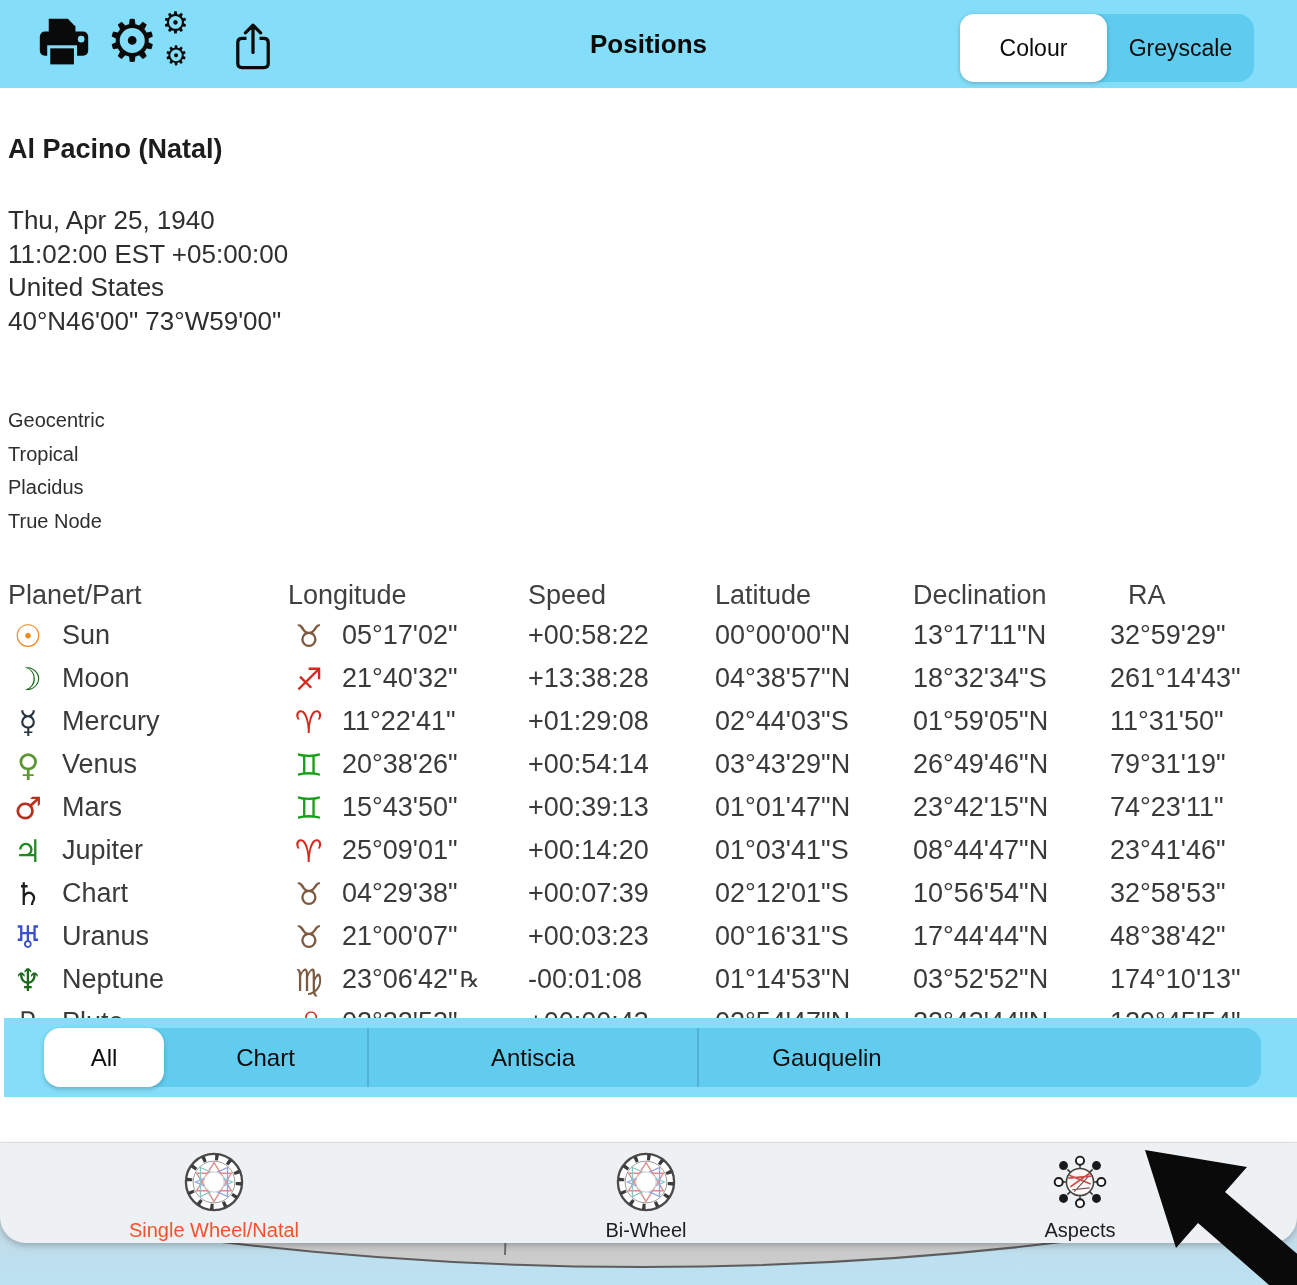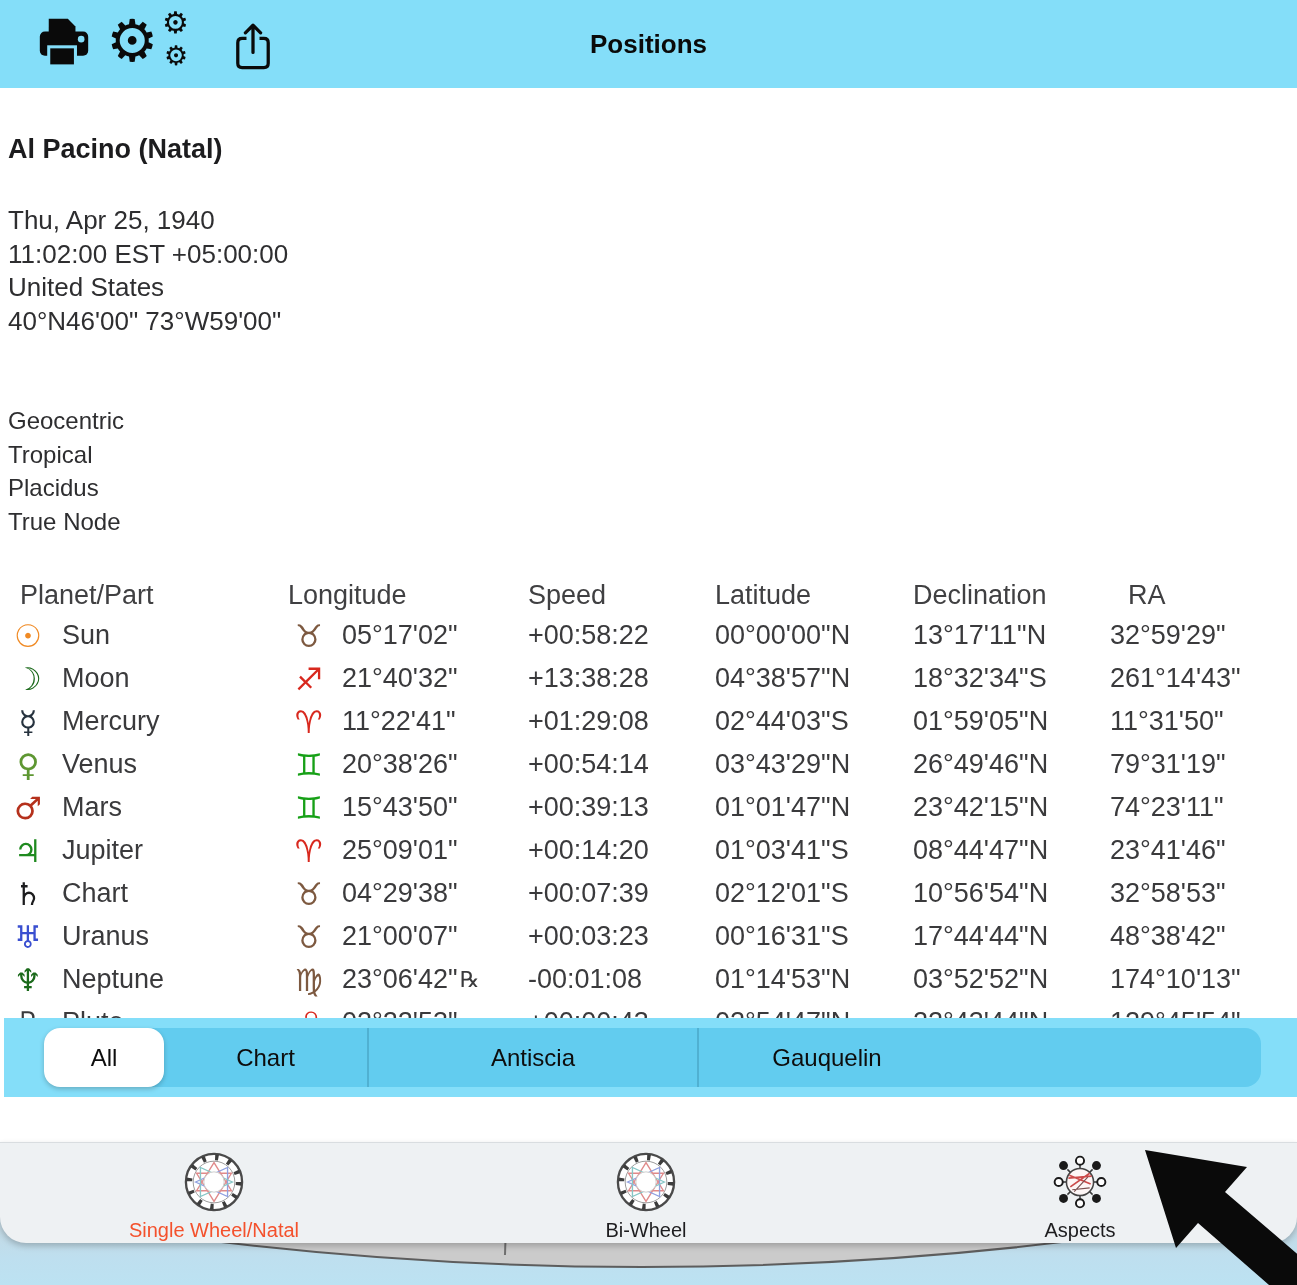--- a/index.html
+++ b/index.html
@@ -22,27 +22,27 @@
     align-items:center;justify-content:center;font-size:26px;font-weight:bold;color:#0a0a0a;}
   .seg-colour{position:absolute;right:43px;top:14px;width:294px;height:68px;
     background:#5FCBEE;border-radius:16px;display:flex;align-items:stretch;}
   .seg-colour .seg{flex:1;display:flex;align-items:center;justify-content:center;
     font-size:23px;color:#0a0a0a;cursor:pointer;}
   .seg-colour .seg.selected{background:#ffffff;border-radius:14px;
     box-shadow:0 1px 4px rgba(0,0,0,.25);}
   
   .chart-name{position:absolute;left:8px;top:134px;font-size:27px;font-weight:bold;color:#1c1c1e;}
   .info-block{position:absolute;left:8px;top:204px;font-size:26px;line-height:33.5px;color:#2e2e30;}
-  .settings-block{position:absolute;left:8px;top:404px;font-size:24px;line-height:33.5px;color:#2e2e30;}
+  .settings-block{position:absolute;left:8px;top:404px;font-size:20px;line-height:33.5px;color:#2e2e30;}
   
   .ptable{position:absolute;left:0;top:576px;width:1297px;}
   .trow{display:grid;grid-template-columns:288px 240px 187px 198px 197px 187px;
     height:43px;align-items:center;font-size:27px;color:#3a3a3c;}
   .trow.head{height:38px;color:#404042;}
-  .th-planet{padding-left:20px;}
+  .th-planet{padding-left:8px;}
   .th-ra{padding-left:18px;}
   .cell-planet{display:flex;align-items:center;padding-left:8px;}
   .pglyph{width:40px;text-align:center;font-size:31px;
     font-family:"DejaVu Sans",sans-serif;}
   .pname{margin-left:14px;}
   .cell-lon{display:flex;align-items:center;}
   .sglyph{width:42px;text-align:center;font-size:31px;
     font-family:"DejaVu Sans",sans-serif;}
   .lon{margin-left:12px;}
   .retro{font-size:22px;margin-left:2px;font-family:"DejaVu Sans",sans-serif;color:#3a3a3c;}
@@ -111,20 +111,24 @@
   </div>
   <div class="topbar-icon icon-share">
     <span>
       <svg width="42" height="50" viewBox="0 0 36 46">
         <path d="M12 15 H8 q-4 0 -4 4 v19 q0 4 4 4 h20 q4 0 4 -4 v-19 q0 -4 -4 -4 h-4" fill="none" stroke="#0a0a0a" stroke-width="3"></path>
         <path d="M18 28 V4 M11 10 L18 3 L25 10" fill="none" stroke="#0a0a0a" stroke-width="3" stroke-linecap="round" stroke-linejoin="round"></path>
       </svg>
     </span>
   </div>
   <div class="topbar-title">Positions</div>
+  <div class="seg-colour">
+    <div class="seg selected">Colour</div>
+    <div class="seg">Greyscale</div>
+  </div>
 </div>
 
 <div class="chart-name">Al Pacino (Natal)</div>
 <div class="info-block">
   <div>Thu, Apr 25, 1940</div>
   <div>11:02:00 EST +05:00:00</div>
   <div>United States</div>
   <div>40°N46'00" 73°W59'00"</div>
 </div>
 <div class="settings-block">

